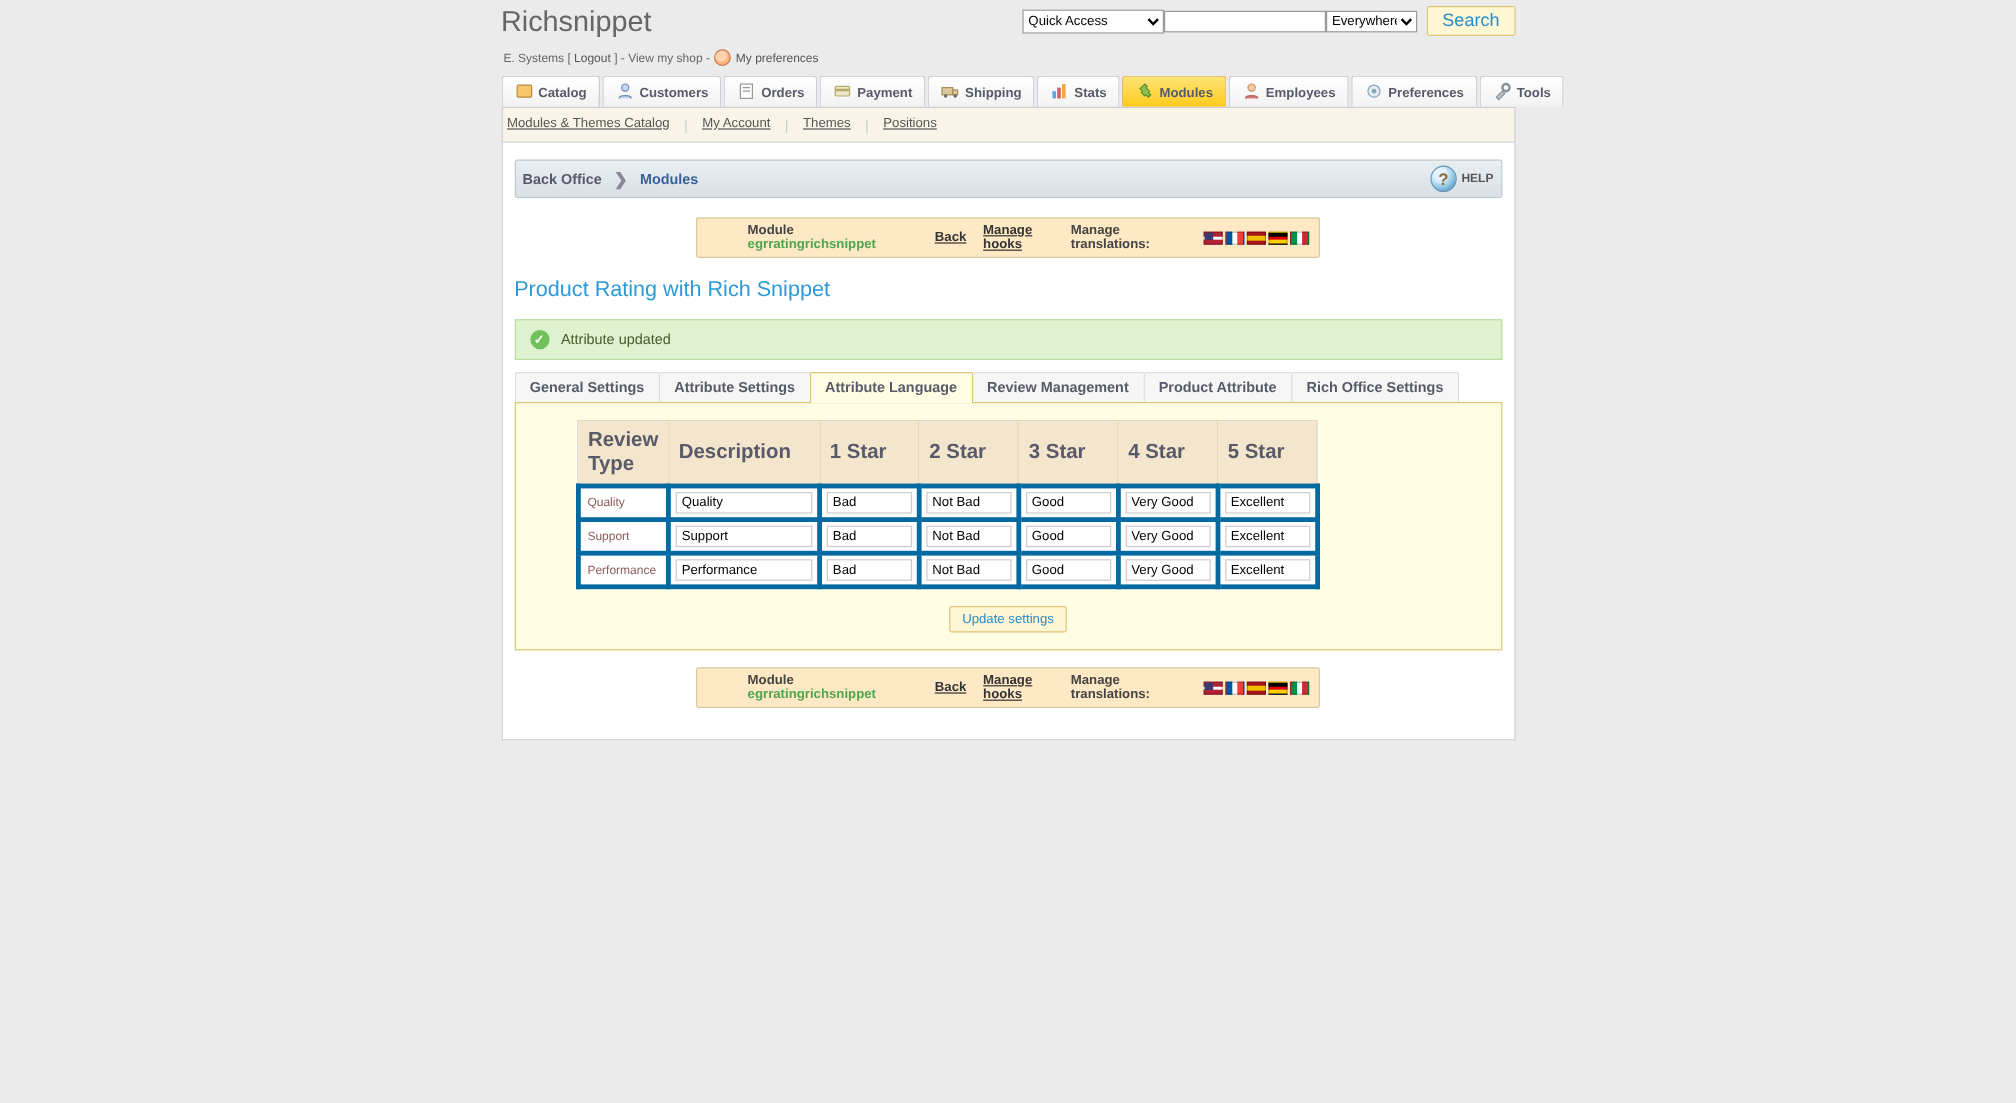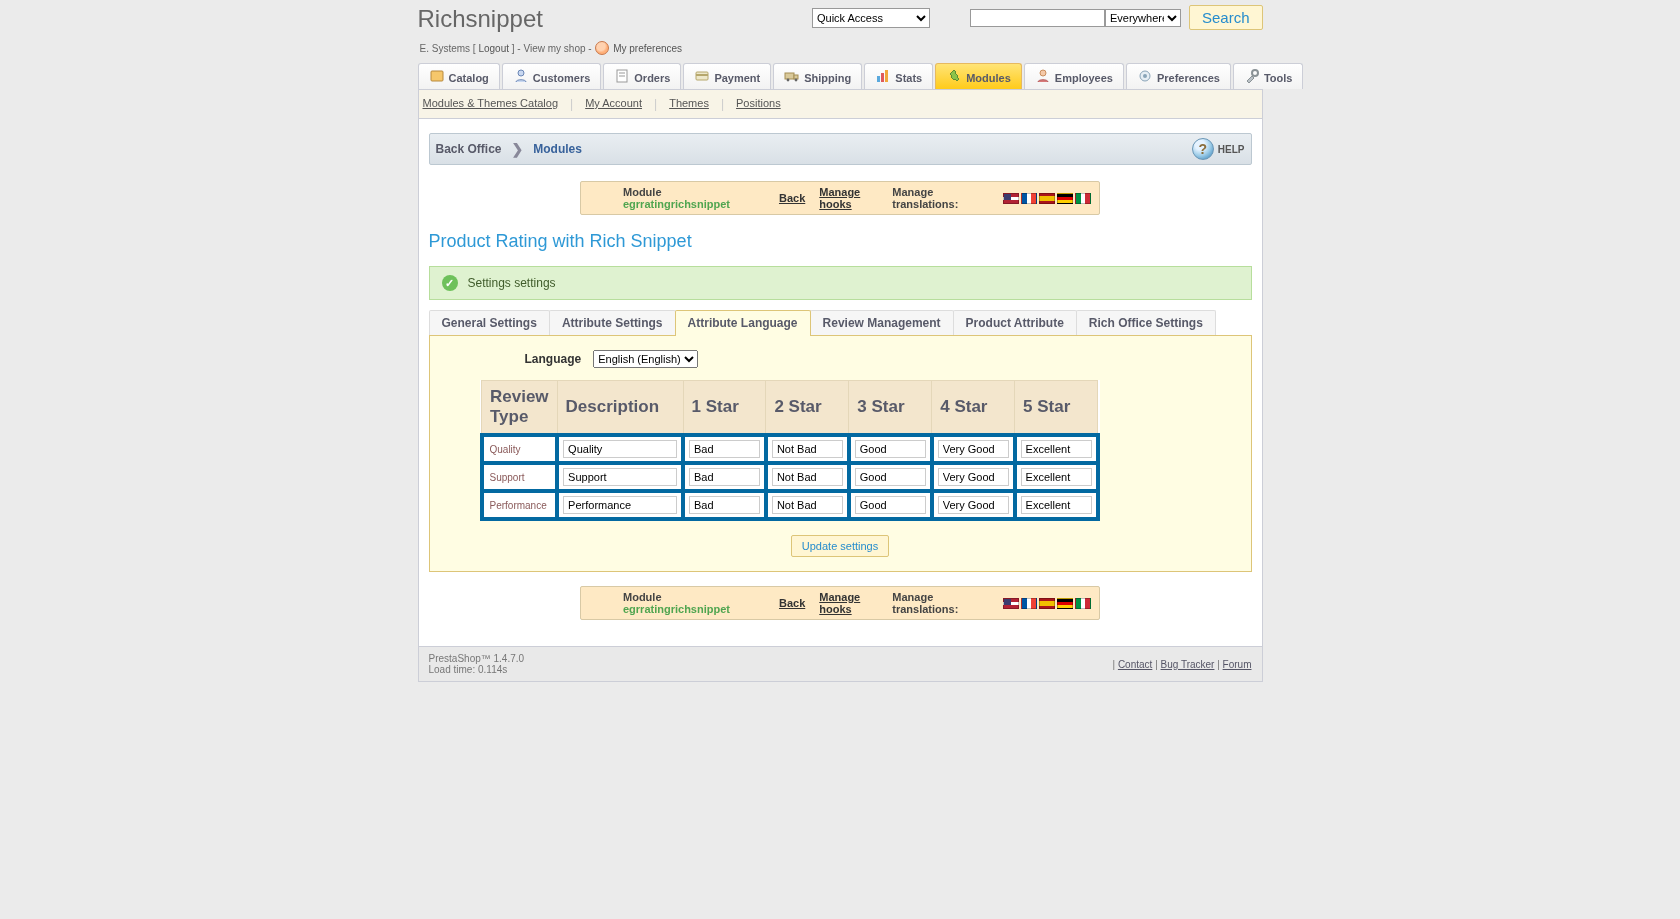--- a/index.html
+++ b/index.html
@@ -5,21 +5,21 @@
   * { box-sizing: border-box; margin: 0; padding: 0; }
   body {
     background: #EBEBEB;
     font-family: Arial, Helvetica, sans-serif;
     font-size: 12px;
     color: #585A69;
   }
   .wrap { width: 845px; margin: 0 auto; padding-top: 5px; }
   .header-row { display: flex; align-items: flex-start; justify-content: space-between; height: 30px; }
   .shop-name { font-size: 24px; color: #666; font-weight: normal; }
-  .header-right { display: flex; gap: 40px; align-items: center; }
+  .header-right { display: flex; align-items: center; }
   select.qa { font-size: 11px; background: #fff; border: 1px solid #999; height: 20px; width: 118px; }
   select.scope { font-size: 11px; background: #fff; border: 1px solid #999; height: 18px; width: 76px; }
   input.search-box { width: 135px; height: 18px; border: 1px solid #999; font-size: 11px; padding: 0 2px; background:#fff; }
   .search-btn {
     background: #FFF6D3; border: 1px solid #DDC578; color: #268CCD;
     font-size: 15px; padding: 3px 12px; cursor: pointer; border-radius:2px;
   }
   .subheader { font-size: 10px; color: #666; margin: 6px 0 8px 2px; }
   .subheader a { color: #555; }
   .pref-icon {
@@ -290,39 +290,33 @@
           <span class="flag de"></span>
           <span class="flag it"></span>
         </span>
       </div>
     </div>
 
     <h2 class="page-title">Product Rating with Rich Snippet</h2>
 
     <div class="alert-ok">
       <span class="ok-ico">✓</span>
-      <span>Settings settings</span>
+      <span>Attribute updated</span>
     </div>
 
     <div class="tabrow" id="settabs">
         <div class="settab">General Settings</div>
         <div class="settab">Attribute Settings</div>
         <div class="settab active">Attribute Language</div>
         <div class="settab">Review Management</div>
         <div class="settab">Product Attribute</div>
         <div class="settab">Rich Office Settings</div>
       </div>
 
     <div class="panel">
-      <div class="lang-row">
-        <span class="lang-label">Language</span>
-        <select class="lang-select">
-          <option>English (English)</option>
-        </select>
-      </div>
 
       <table class="grid">
         <thead>
             <tr id="thead-row">
               <th class="rt">Review Type</th>
               <th>Description</th>
               <th>1 Star</th>
               <th>2 Star</th>
               <th>3 Star</th>
               <th>4 Star</th>
@@ -380,21 +374,14 @@
           <span class="flag fr"></span>
           <span class="flag es"></span>
           <span class="flag de"></span>
           <span class="flag it"></span>
         </span>
       </div>
     </div>
 
   </div>
 
-  <div class="footer">
-    <div>
-      <div>PrestaShop™ 1.4.7.0</div>
-      <div>Load time: 0.114s</div>
-    </div>
-    <div id="footer-links"><span>| </span><a>Contact</a><span> | </span><a>Bug Tracker</a><span> | </span><a>Forum</a></div>
-  </div>
 
 </div>
 
 </body></html>

